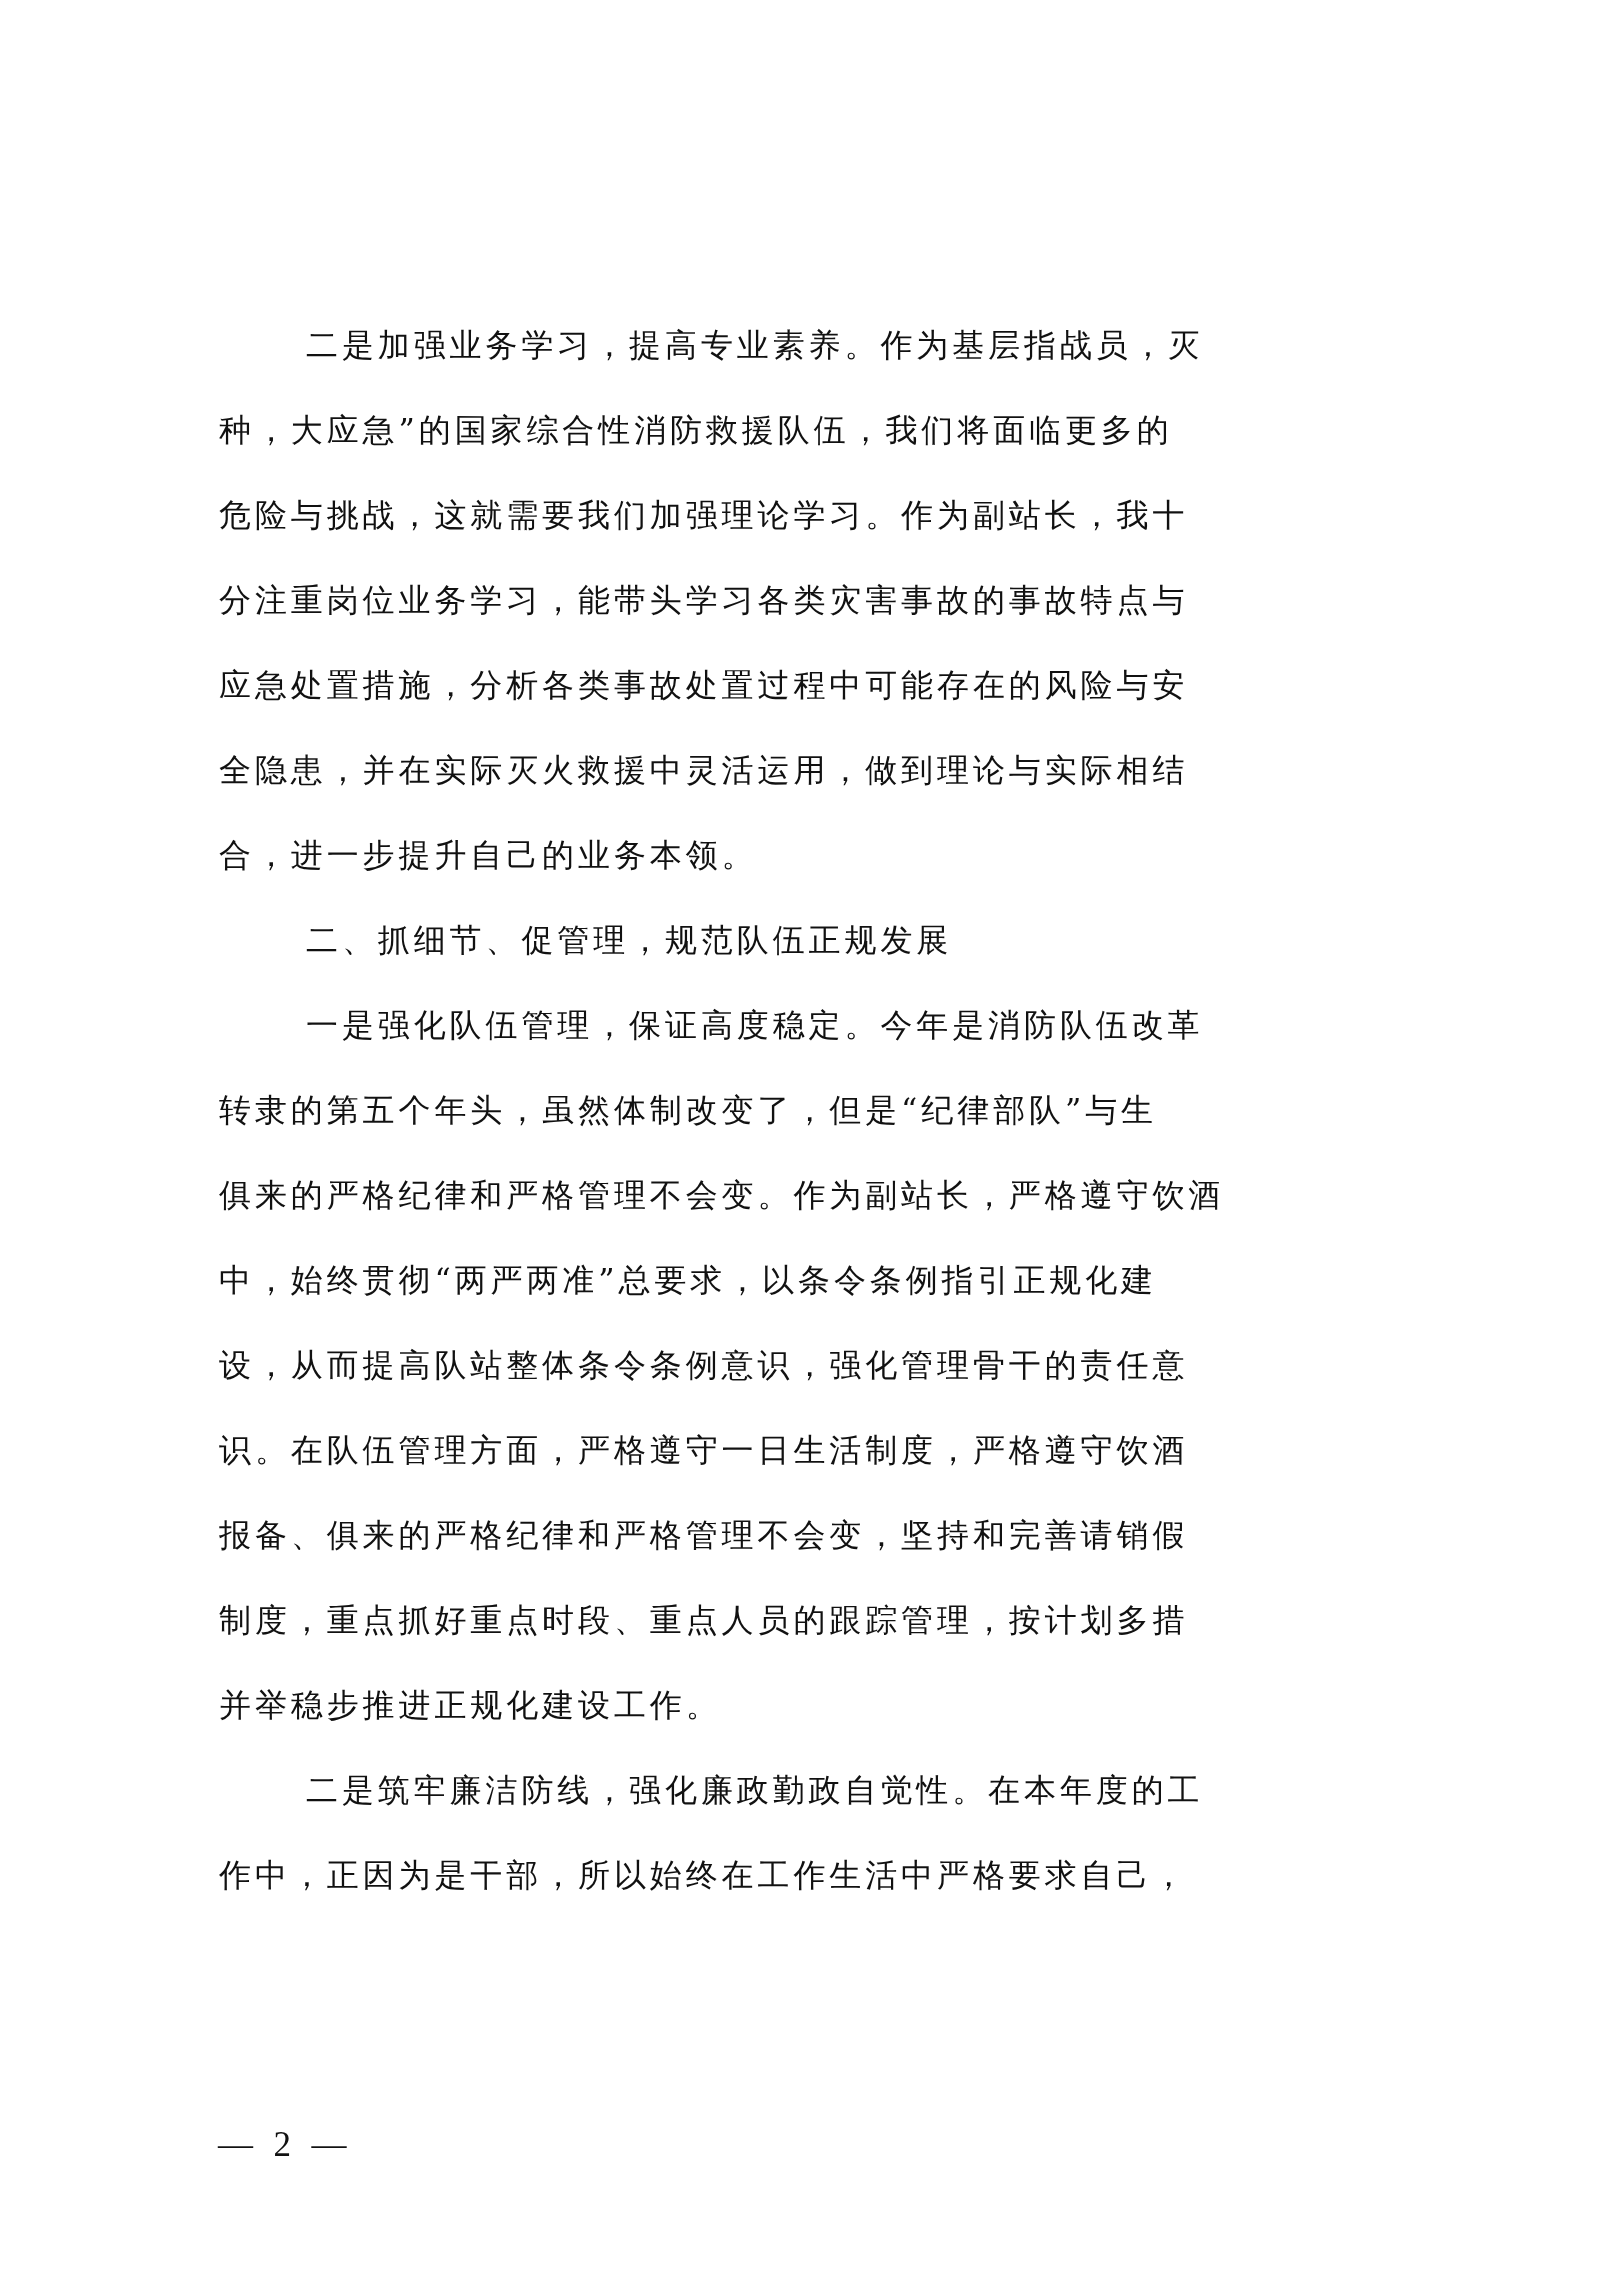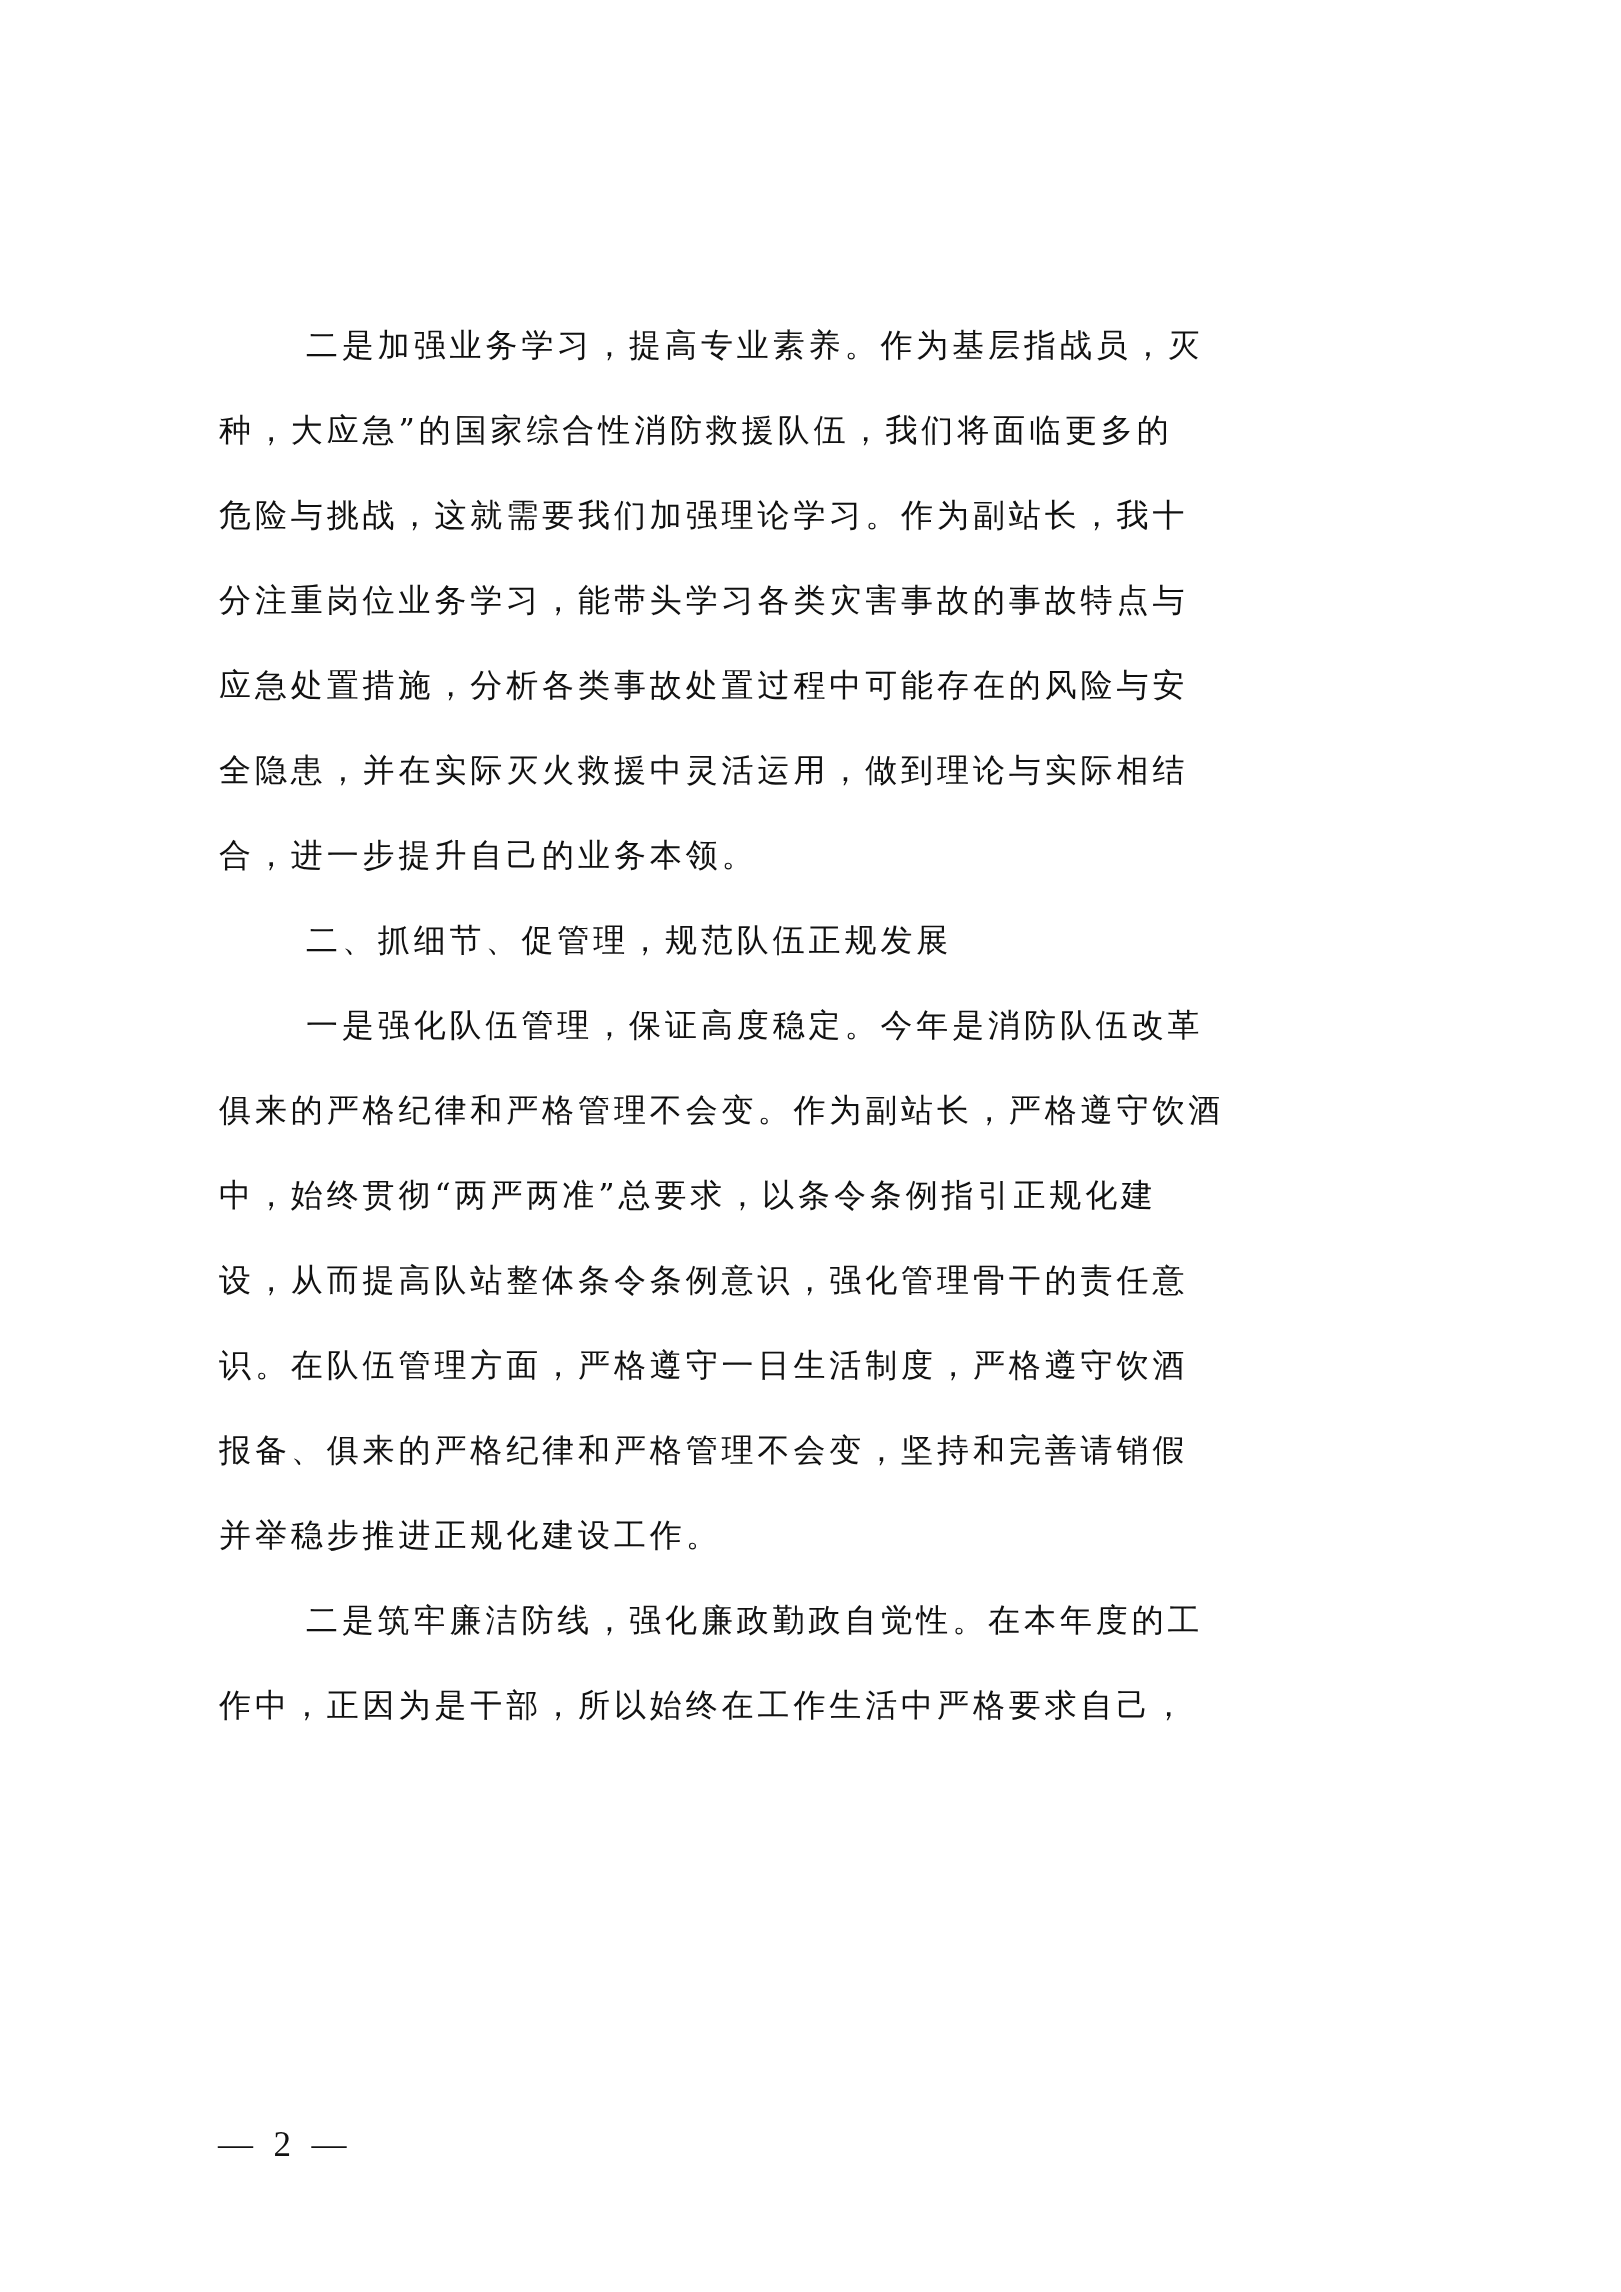--- a/index.html
+++ b/index.html
@@ -39,24 +39,26 @@
   <div class="body-text">
     <div class="line indent">二是加强业务学习，提高专业素养。作为基层指战员，灭</div>
     <div class="line">种，大应急”的国家综合性消防救援队伍，我们将面临更多的</div>
     <div class="line">危险与挑战，这就需要我们加强理论学习。作为副站长，我十</div>
     <div class="line">分注重岗位业务学习，能带头学习各类灾害事故的事故特点与</div>
     <div class="line">应急处置措施，分析各类事故处置过程中可能存在的风险与安</div>
     <div class="line">全隐患，并在实际灭火救援中灵活运用，做到理论与实际相结</div>
     <div class="line">合，进一步提升自己的业务本领。</div>
     <div class="line indent">二、抓细节、促管理，规范队伍正规发展</div>
     <div class="line indent">一是强化队伍管理，保证高度稳定。今年是消防队伍改革</div>
+    <div class="line">转隶的第五个年头，虽然体制改变了，但是“纪律部队”与生</div>
     <div class="line">俱来的严格纪律和严格管理不会变。作为副站长，严格遵守饮酒</div>
     <div class="line">中，始终贯彻“两严两准”总要求，以条令条例指引正规化建</div>
     <div class="line">设，从而提高队站整体条令条例意识，强化管理骨干的责任意</div>
     <div class="line">识。在队伍管理方面，严格遵守一日生活制度，严格遵守饮酒</div>
     <div class="line">报备、俱来的严格纪律和严格管理不会变，坚持和完善请销假</div>
+    <div class="line">制度，重点抓好重点时段、重点人员的跟踪管理，按计划多措</div>
     <div class="line">并举稳步推进正规化建设工作。</div>
     <div class="line indent">二是筑牢廉洁防线，强化廉政勤政自觉性。在本年度的工</div>
     <div class="line">作中，正因为是干部，所以始终在工作生活中严格要求自己，</div>
   </div>
   <div class="page-number">— 2 —</div>
 </div>
 
 
 </body></html>

